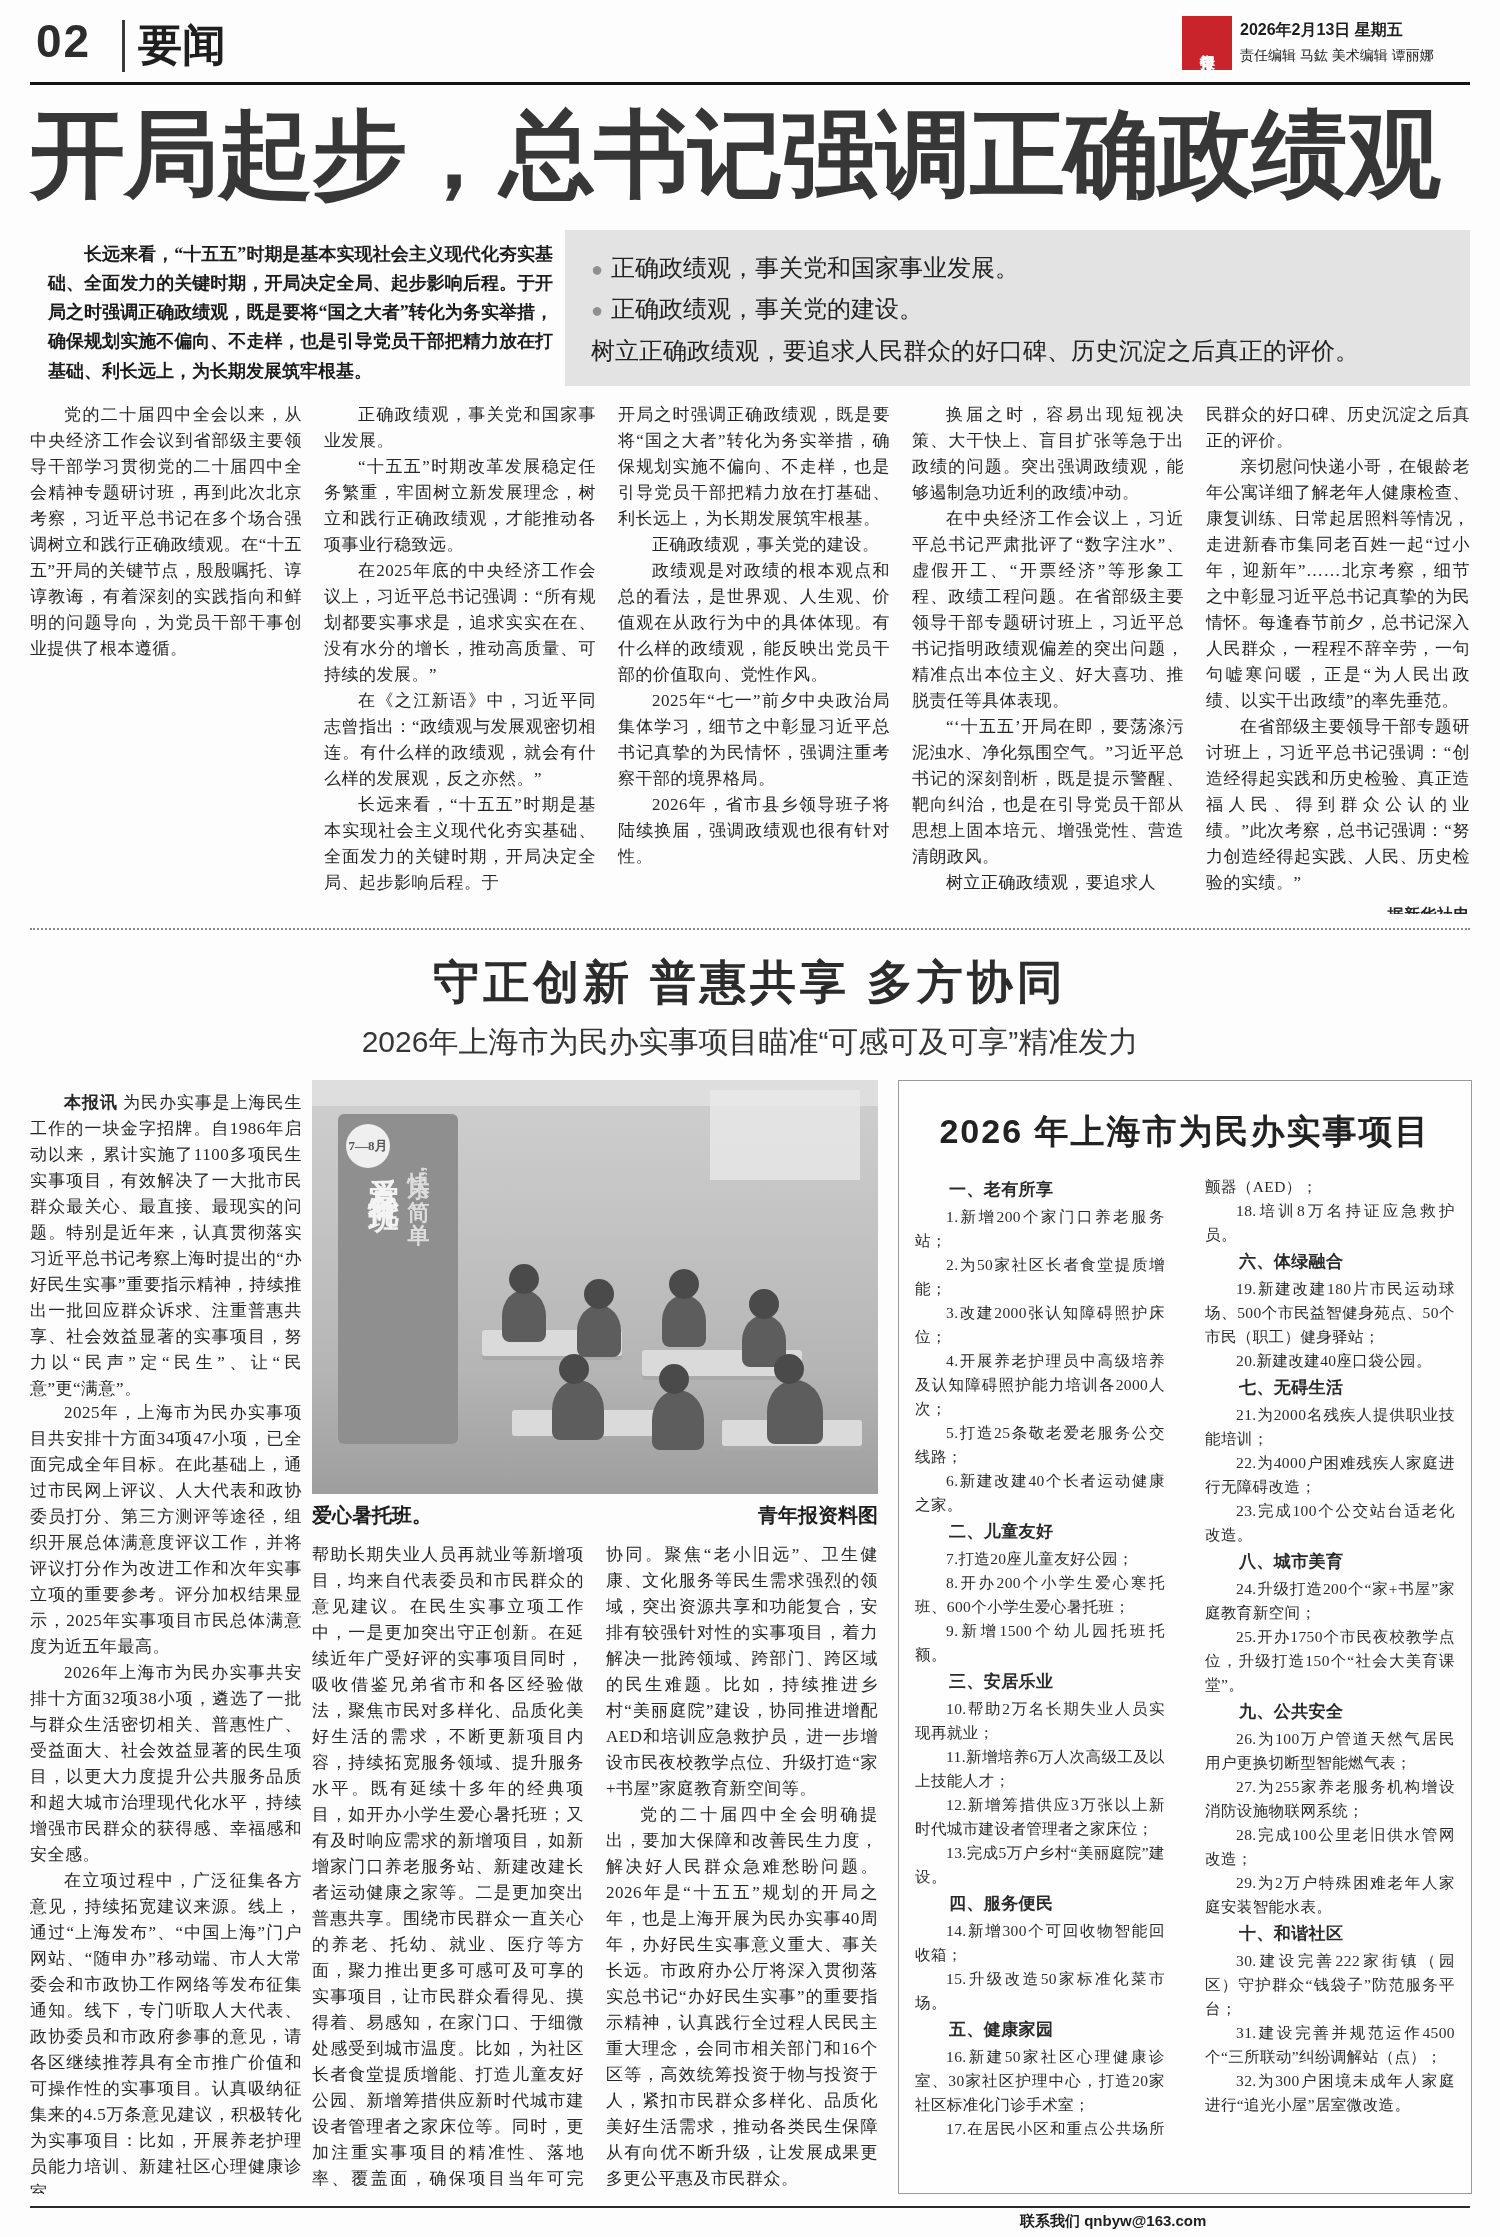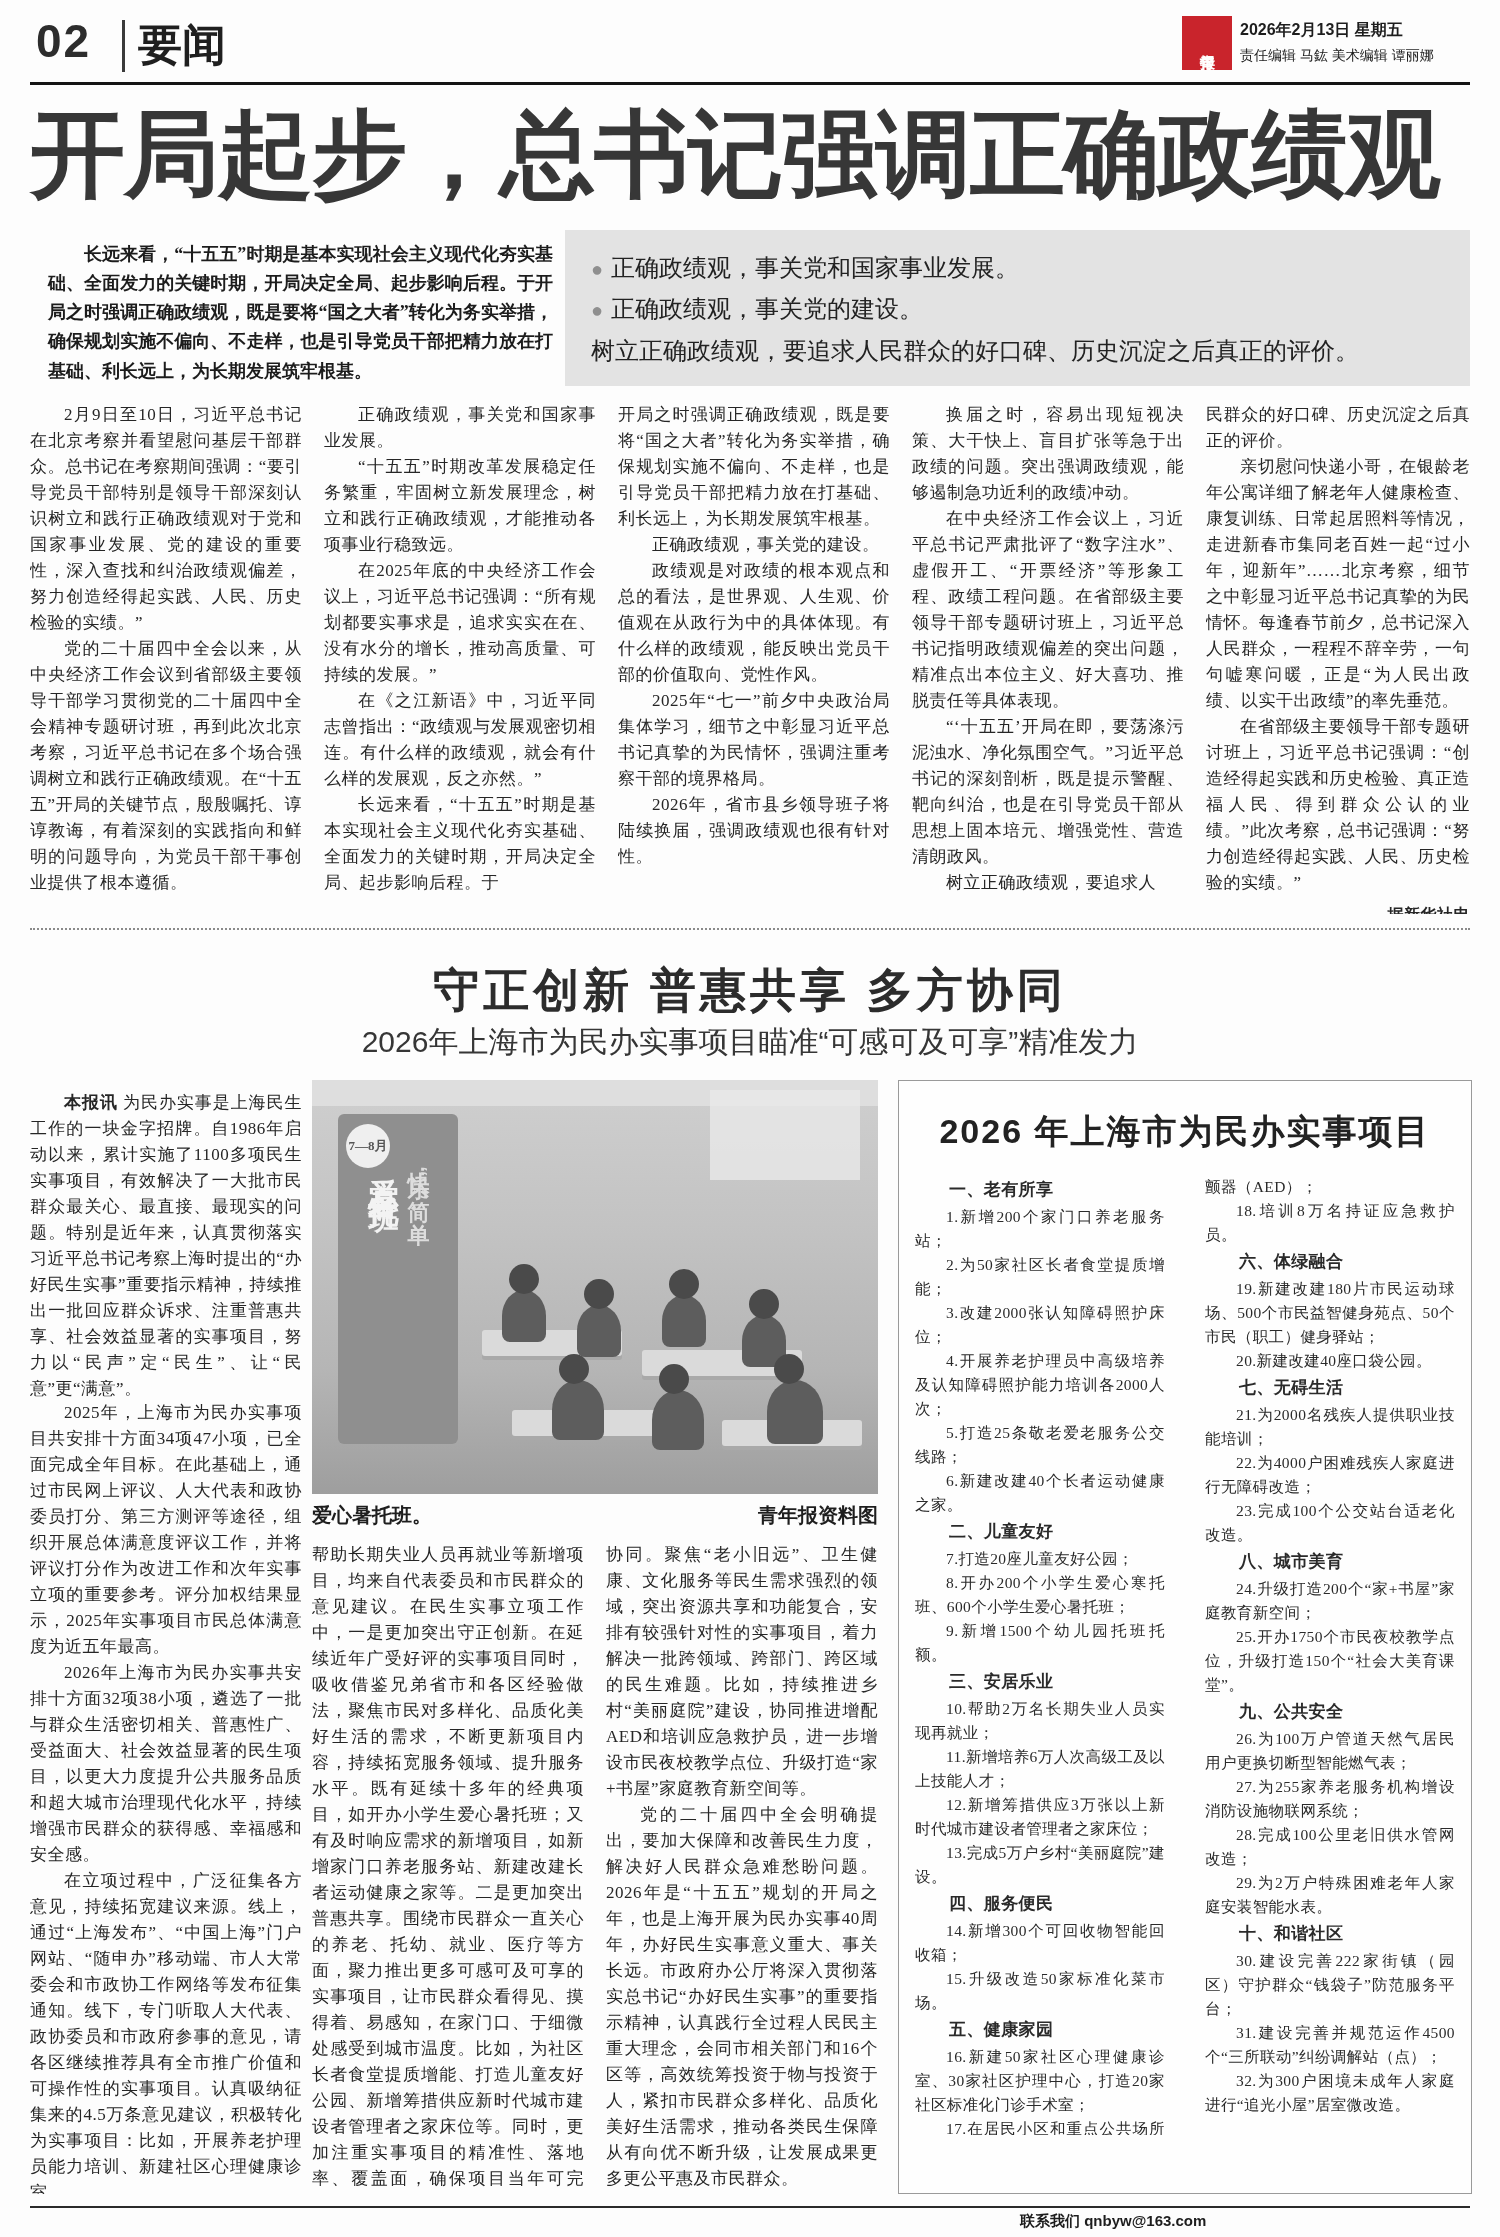--- a/index.html
+++ b/index.html
@@ -28,21 +28,21 @@
   .bullet-line .dot{color:#8f8f8f;font-size:20px;margin-right:8px;flex:0 0 auto;}
   .bodycols1 .col{position:absolute;top:402px;width:272px;height:512px;overflow:hidden;
     font-size:17px;line-height:26px;text-align:justify;letter-spacing:0.5px;}
   .c1{left:30px;}  .c2{left:324px;} .c3{left:618px;} .c4{left:912px;} .c5{left:1206px;width:264px!important;}
   .col p{margin:0;text-indent:2em;}
   .col p.cont{text-indent:0;}
   .col p.end{text-indent:0;text-align:right;font-weight:bold;font-family:"Liberation Sans",sans-serif;font-size:16px;margin-top:6px;}
   .dotted-rule{left:30px;top:928px;width:1440px;border-top:2px dotted #8a8a8a;}
   
   .title2{left:0;top:952px;width:1500px;text-align:center;font-family:"Liberation Sans",sans-serif;
-    font-weight:900;font-size:46px;color:#2c2c2c;letter-spacing:4px;margin-top:8px;}
+    font-weight:900;font-size:46px;color:#2c2c2c;letter-spacing:4px;}
   .subtitle2{left:0;top:1022px;width:1500px;text-align:center;font-family:"Liberation Sans",sans-serif;
     font-weight:500;font-size:30px;color:#363636;}
   
   .a2col{position:absolute;width:272px;overflow:hidden;font-size:17px;line-height:26px;text-align:justify;letter-spacing:0.5px;}
   .a2-left{left:30px;top:1090px;height:1104px;}
   .a2-m1{left:312px;top:1542px;height:652px;}
   .a2-m2{left:606px;top:1542px;height:652px;}
   .a2col p{margin:0;text-indent:2em;}
   .a2col p.cont{text-indent:0;}
   .lead-label{font-family:"Liberation Sans",sans-serif;font-weight:bold;}
@@ -102,21 +102,20 @@
     <span>正确政绩观，事关党的建设。</span>
   </div>
   <div class="bullet-line">
 
     <span>树立正确政绩观，要追求人民群众的好口碑、历史沉淀之后真正的评价。</span>
   </div>
 </div>
 
 <div class="bodycols1">
   <div class="col c1">
-      <p>2月9日至10日，习近平总书记在北京考察并看望慰问基层干部群众。总书记在考察期间强调：“要引导党员干部特别是领导干部深刻认识树立和践行正确政绩观对于党和国家事业发展、党的建设的重要性，深入查找和纠治政绩观偏差，努力创造经得起实践、人民、历史检验的实绩。”</p>
       <p>党的二十届四中全会以来，从中央经济工作会议到省部级主要领导干部学习贯彻党的二十届四中全会精神专题研讨班，再到此次北京考察，习近平总书记在多个场合强调树立和践行正确政绩观。在“十五五”开局的关键节点，殷殷嘱托、谆谆教诲，有着深刻的实践指向和鲜明的问题导向，为党员干部干事创业提供了根本遵循。</p>
     </div>
   <div class="col c2">
       <p>正确政绩观，事关党和国家事业发展。</p>
       <p>“十五五”时期改革发展稳定任务繁重，牢固树立新发展理念，树立和践行正确政绩观，才能推动各项事业行稳致远。</p>
       <p>在2025年底的中央经济工作会议上，习近平总书记强调：“所有规划都要实事求是，追求实实在在、没有水分的增长，推动高质量、可持续的发展。”</p>
       <p>在《之江新语》中，习近平同志曾指出：“政绩观与发展观密切相连。有什么样的政绩观，就会有什么样的发展观，反之亦然。”</p>
       <p>长远来看，“十五五”时期是基本实现社会主义现代化夯实基础、全面发力的关键时期，开局决定全局、起步影响后程。于</p>
     </div>
   <div class="col c3">

